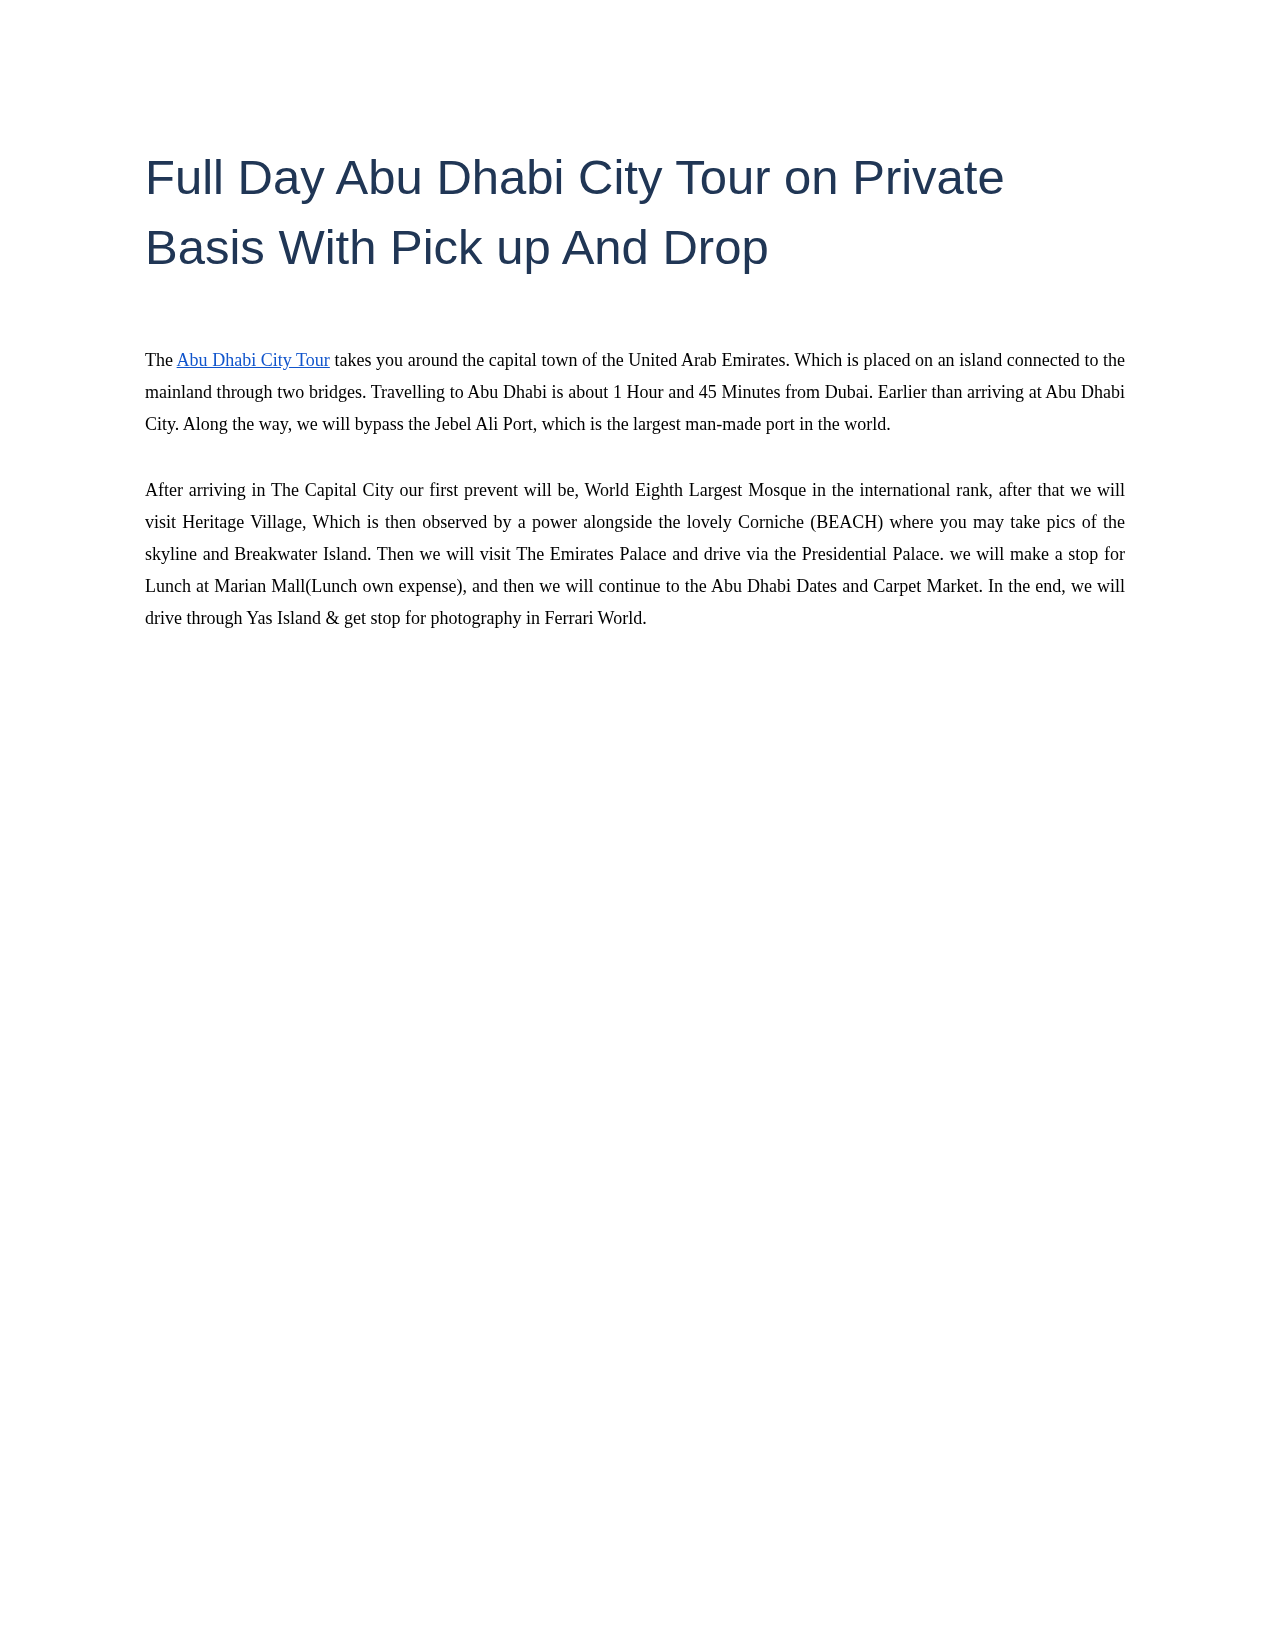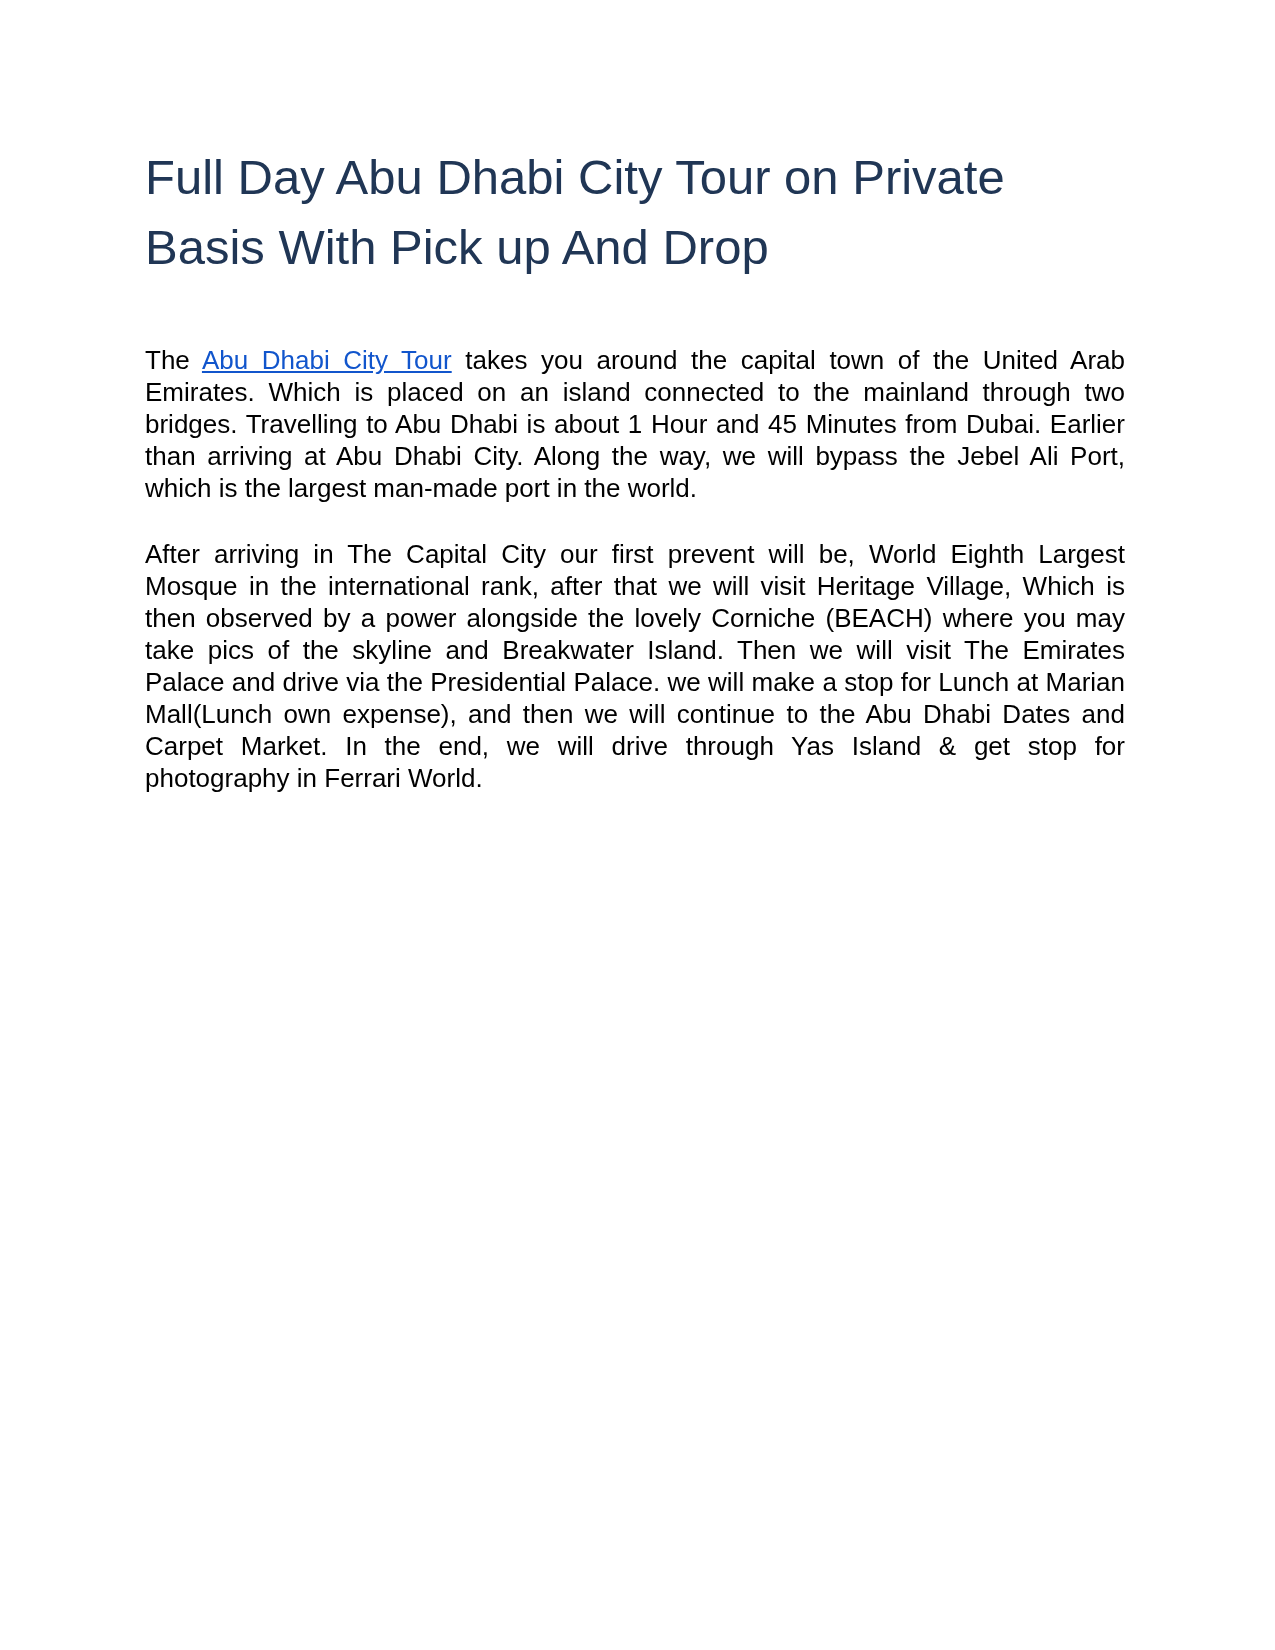--- a/index.html
+++ b/index.html
@@ -22,25 +22,26 @@
   }
   .doc-title {
     font-size: 49px;
     line-height: 70px;
     font-weight: 400;
     color: #203655;
     margin: 0 0 62px 0;
     letter-spacing: 0;
   }
   .doc-para {
-    font-size: 26px;
+    font-size: 18px;
     line-height: 32px;
     color: #000000;
     text-align: justify;
     margin: 12px 0 34px 0;
+    font-family: Liberation Serif, serif;
   }
   .doc-link {
     color: #1155cc;
     text-decoration: underline;
     cursor: pointer;
   }
 </style>
 </head>
 <body>
 

